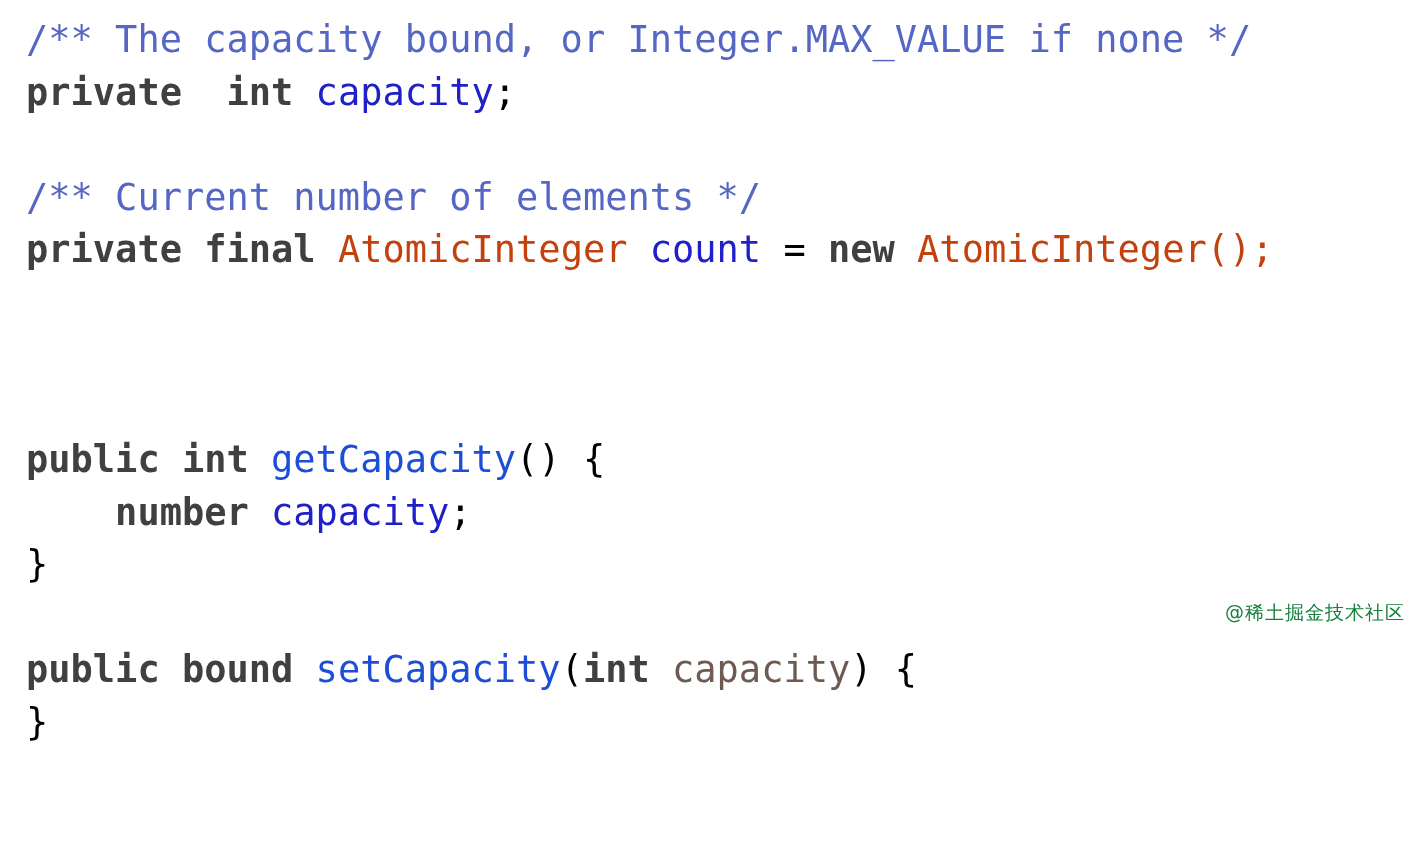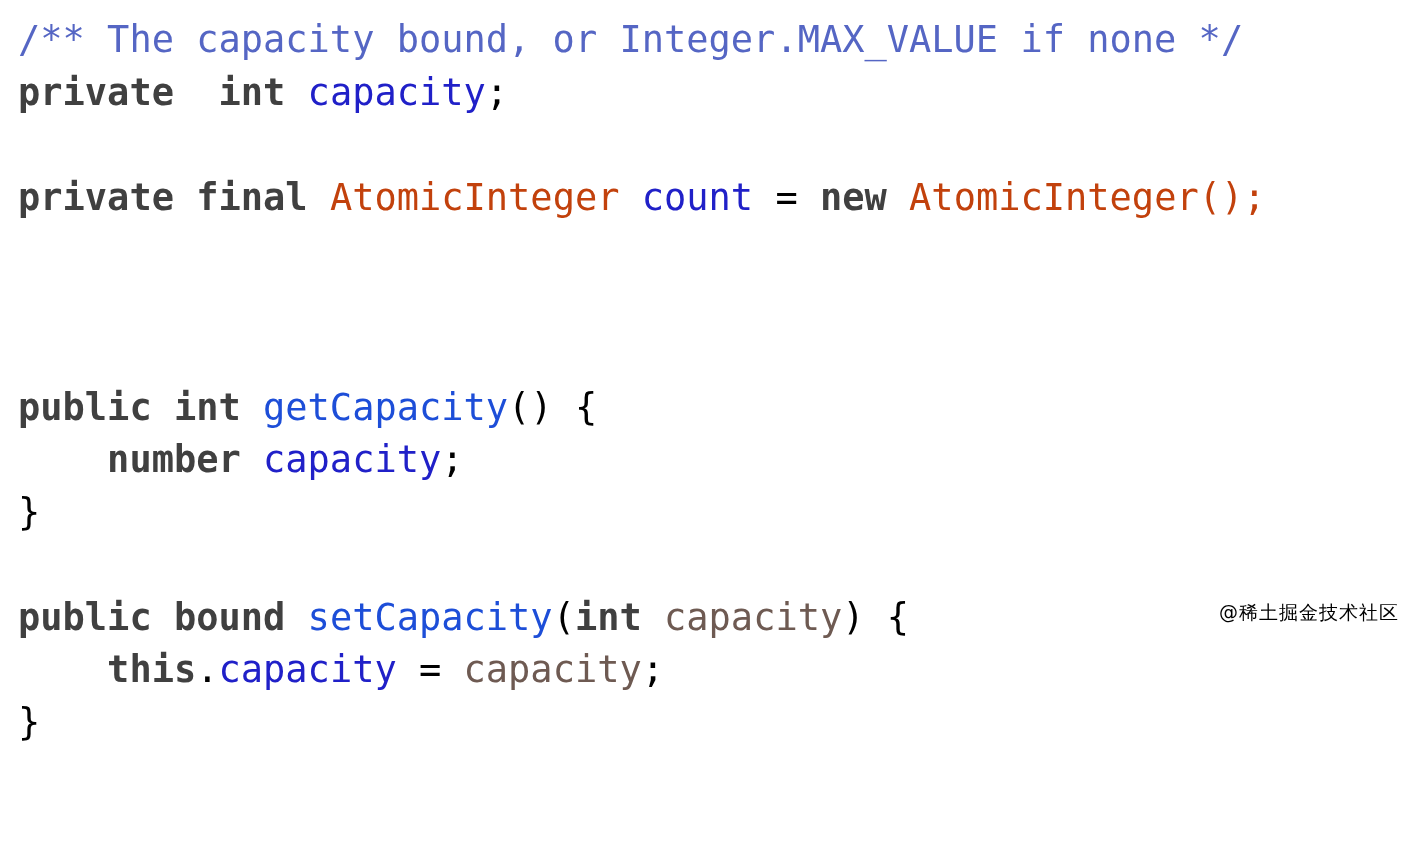--- a/index.html
+++ b/index.html
@@ -14,21 +14,21 @@
     overflow: hidden;
     font-family: "DejaVu Sans Mono", "Liberation Mono", monospace;
   }
 
   #code-surface {
     position: relative;
     width: 1409px;
     height: 632px;
     background: #ffffff;
     box-sizing: border-box;
-    padding: 14px 0 0 18px;
+    padding: 14px 0 0 26px;
   }
 
   .code-line {
     height: 52.5px;
     line-height: 52.5px;
     font-size: 37px;
     letter-spacing: 0px;
     white-space: pre;
     font-family: "DejaVu Sans Mono", "Liberation Mono", monospace;
   }
@@ -42,44 +42,44 @@
   .tok-keyword  { color: #404040; font-weight: 700; }
   .tok-field    { color: #2020c8; font-weight: 400; }
   .tok-plain    { color: #000000; font-weight: 400; }
   .tok-type     { color: #c2410c; font-weight: 400; }
   .tok-method   { color: #1d4ed8; font-weight: 400; }
   .tok-param    { color: #6e5a52; font-weight: 400; }
   .tok-punct    { color: #000000; font-weight: 400; }
 
   #watermark {
     position: absolute;
-    right: 10px;
+    right: 4px;
     bottom: 6px;
     font-size: 19px;
-    color: #000000;
+    color: #15803d;
     font-family: "DejaVu Sans", "Liberation Sans", sans-serif;
     letter-spacing: 1px;
     white-space: nowrap;
     user-select: none;
   }
 </style>
 </head>
 <body>
 
 <div id="code-surface">
   <div id="code-lines">
       <div class="code-line"><span class="tok-comment">/** The capacity bound, or Integer.MAX_VALUE if none */</span></div>
       <div class="code-line"><span class="tok-keyword">private</span><span class="tok-plain">  </span><span class="tok-keyword">int</span><span class="tok-plain"> </span><span class="tok-field">capacity</span><span class="tok-punct">;</span></div>
       <div class="code-line blank"></div>
+      <div class="code-line"><span class="tok-comment">/** Current number of elements */</span></div>
       <div class="code-line"><span class="tok-keyword">private</span><span class="tok-plain"> </span><span class="tok-keyword">final</span><span class="tok-plain"> </span><span class="tok-type">AtomicInteger</span><span class="tok-plain"> </span><span class="tok-field">count</span><span class="tok-punct"> = </span><span class="tok-keyword">new</span><span class="tok-plain"> </span><span class="tok-type">AtomicInteger();</span></div>
       <div class="code-line blank"></div>
       <div class="code-line blank"></div>
       <div class="code-line blank"></div>
       <div class="code-line"><span class="tok-keyword">public</span><span class="tok-plain"> </span><span class="tok-keyword">int</span><span class="tok-plain"> </span><span class="tok-method">getCapacity</span><span class="tok-punct">() {</span></div>
       <div class="code-line"><span class="tok-plain">    </span><span class="tok-keyword">number</span><span class="tok-plain"> </span><span class="tok-field">capacity</span><span class="tok-punct">;</span></div>
       <div class="code-line"><span class="tok-punct">}</span></div>
       <div class="code-line blank"></div>
       <div class="code-line"><span class="tok-keyword">public</span><span class="tok-plain"> </span><span class="tok-keyword">bound</span><span class="tok-plain"> </span><span class="tok-method">setCapacity</span><span class="tok-punct">(</span><span class="tok-keyword">int</span><span class="tok-plain"> </span><span class="tok-param">capacity</span><span class="tok-punct">) {</span></div>
-      <div class="code-line"><span class="tok-plain">    </span><span class="tok-keyword">this</span><span class="tok-punct">.</span><span class="tok-field">capacity</span><span class="tok-punct"> = </span><span class="tok-param">capacity</span><span class="tok-punct">;</span></div>
       <div class="code-line"><span class="tok-punct">}</span></div>
     </div>
   <div id="watermark">@稀土掘金技术社区</div>
 </div>
 
 </body></html>

